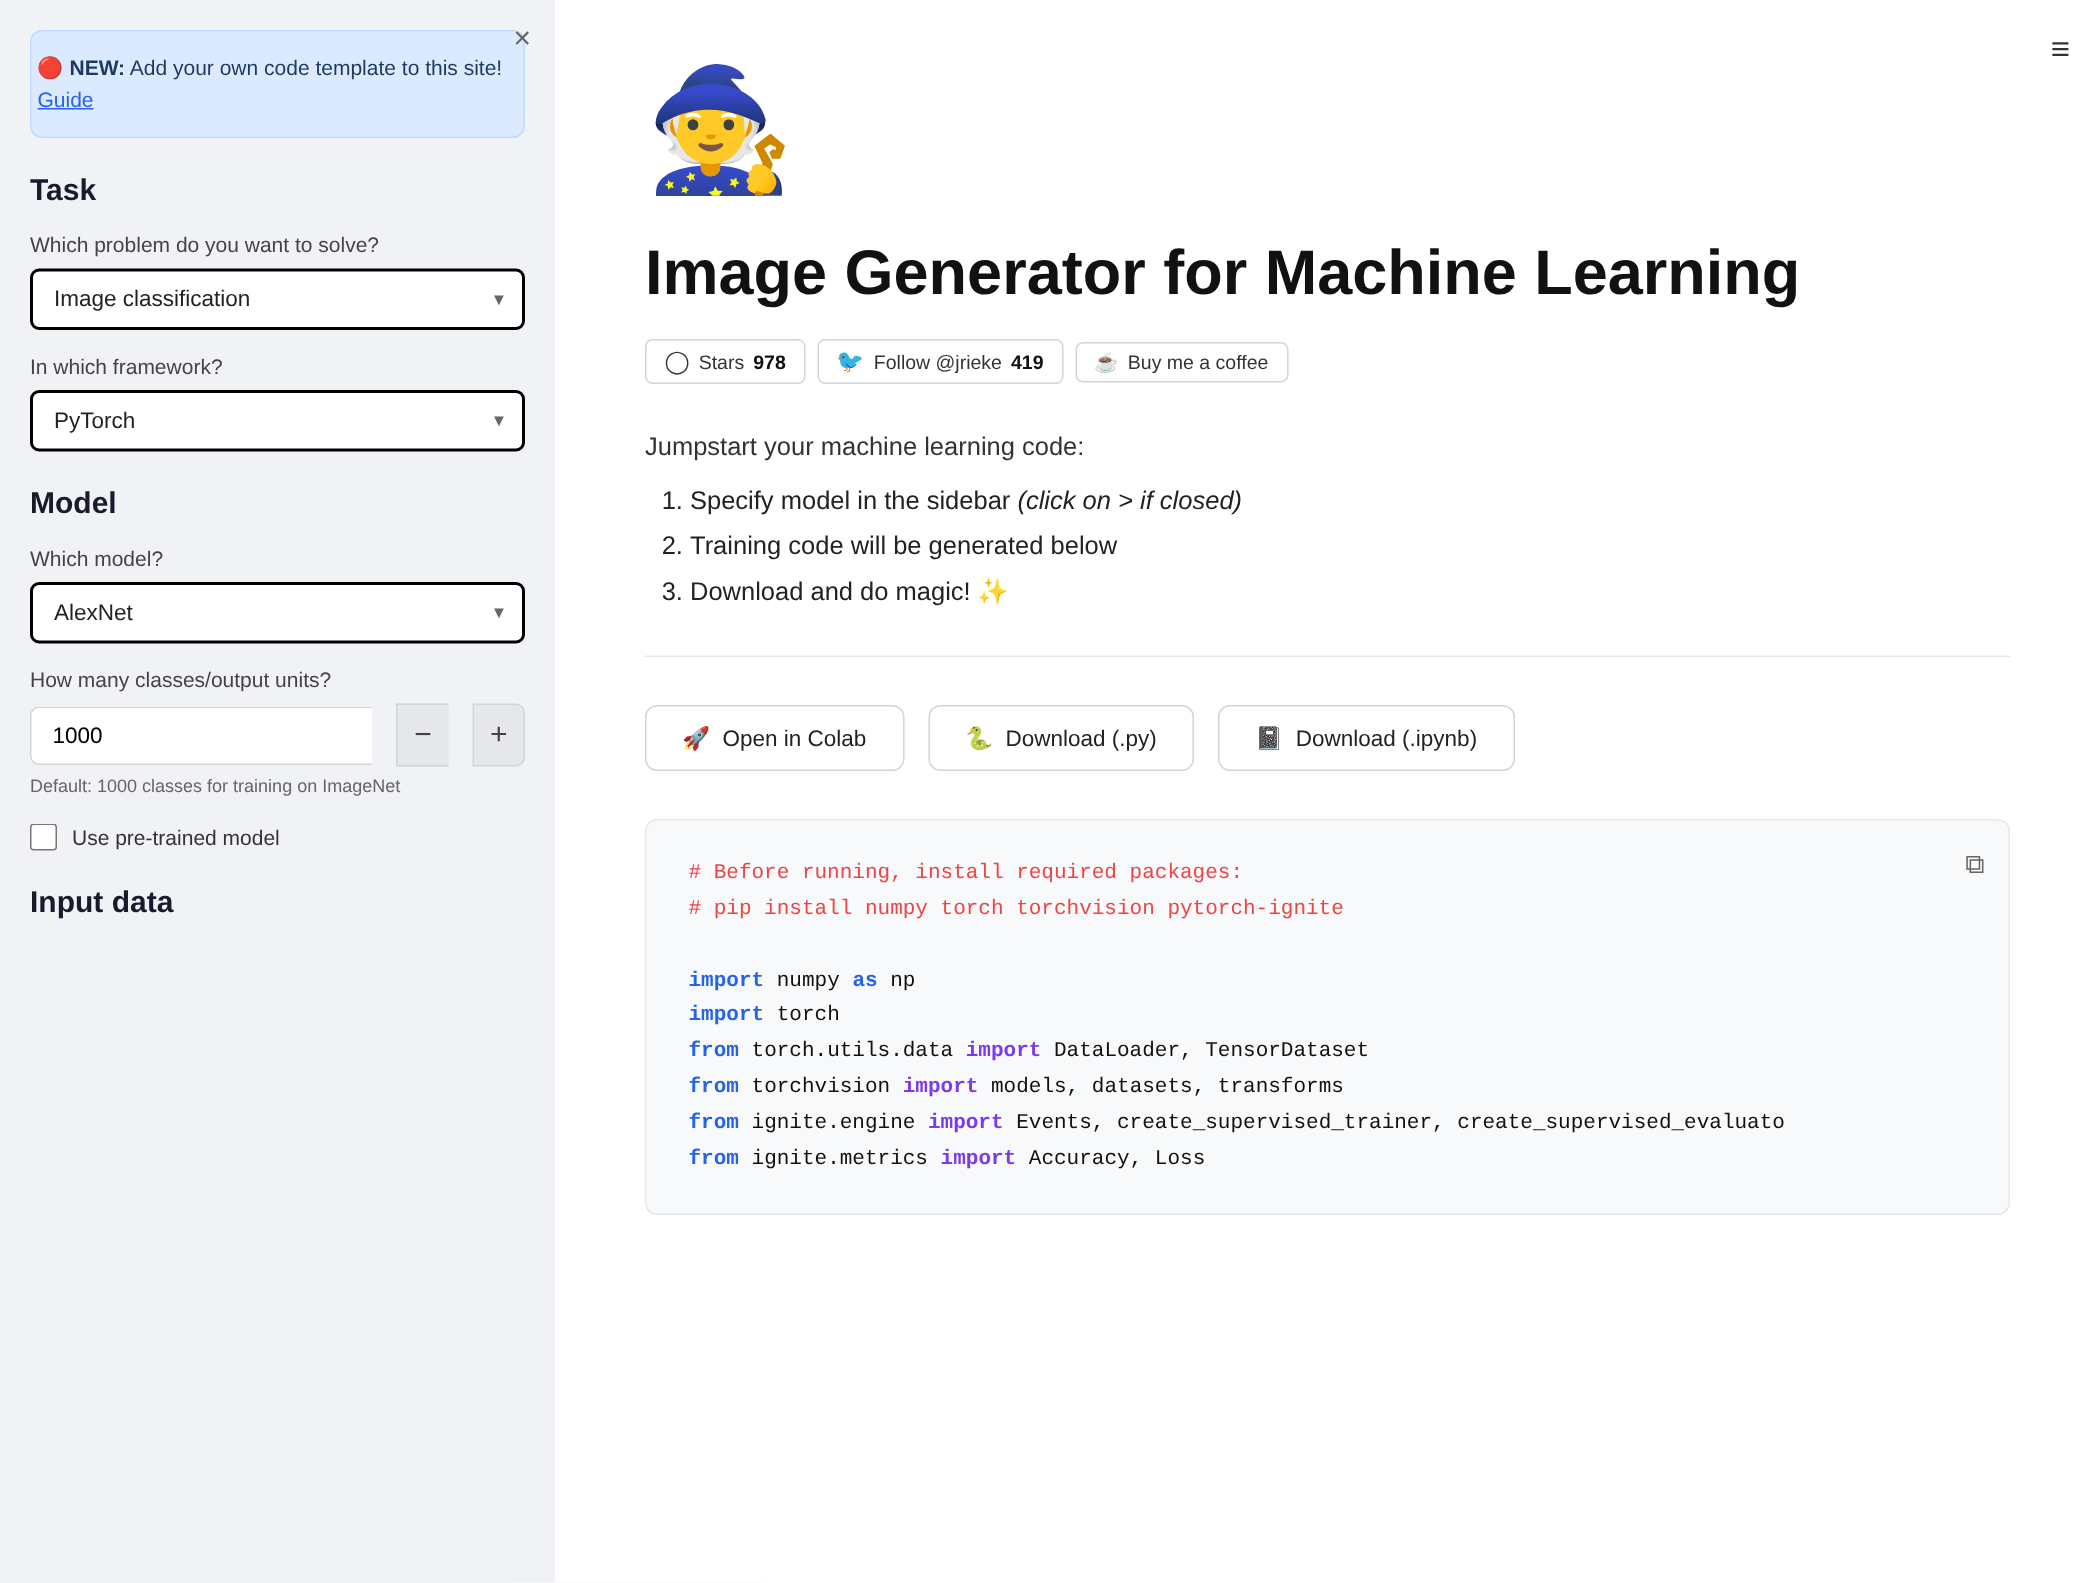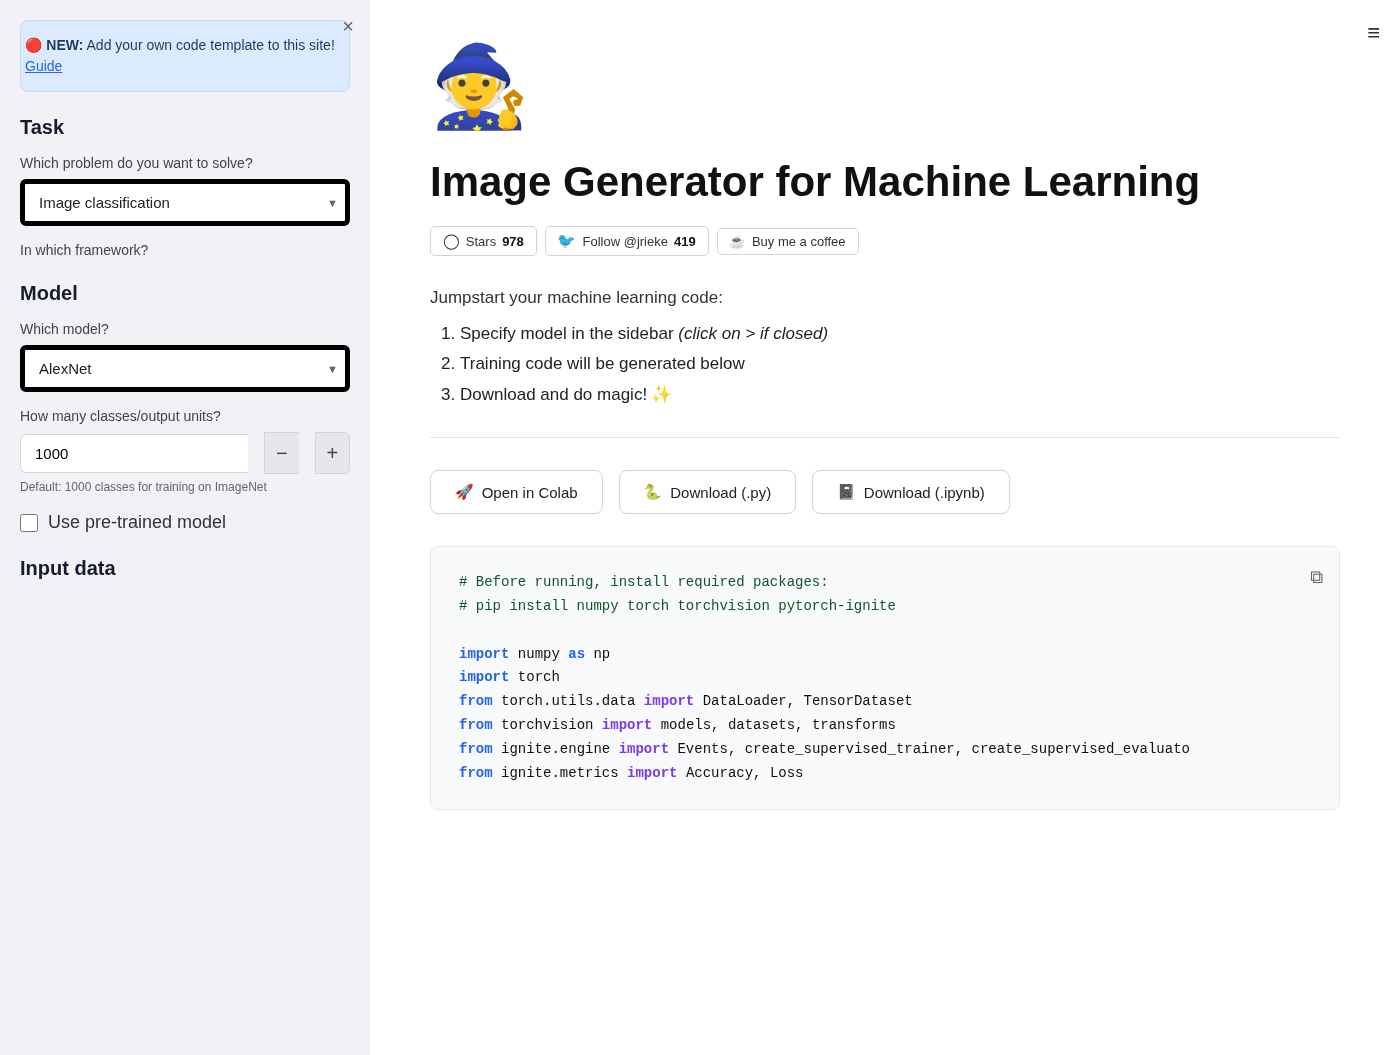--- a/index.html
+++ b/index.html
@@ -51,21 +51,21 @@
       margin-bottom: 8px;
       margin-top: 16px;
     }
     .select-wrapper {
       position: relative;
       width: 100%;
     }
     .select-wrapper select {
       width: 100%;
       padding: 10px 36px 10px 14px;
-      border: 5px solid #000000;
+      border: 2px solid #000000;
       border-radius: 6px;
       background: white;
       font-size: 15px;
       color: #222;
       appearance: none;
       cursor: pointer;
       outline: none;
     }
     .select-wrapper::after {
       content: '▼';
@@ -117,21 +117,21 @@
       align-items: center;
       gap: 10px;
       margin-top: 18px;
     }
     .checkbox-row input[type=checkbox] {
       width: 18px;
       height: 18px;
       cursor: pointer;
     }
     .checkbox-row label {
-      font-size: 18px;
+      font-size: 14px;
       color: #333;
       cursor: pointer;
     }
 
     
     #main {
       flex: 1;
       background: white;
       overflow-y: auto;
       padding: 40px 60px 60px 60px;
@@ -243,21 +243,21 @@
       line-height: 1.7;
     }
     .copy-icon {
       position: absolute;
       top: 16px;
       right: 16px;
       cursor: pointer;
       color: #666;
       font-size: 18px;
     }
-    .code-comment { color: #14532d; text-align: right; }
+    .code-comment { color: #ef4444; text-align: right; }
     .code-keyword { color: #2563eb; font-weight: 600; }
     .code-module { color: #111; }
     .code-import-word { color: #7c3aed; font-weight: 600; }
     .code-from { color: #2563eb; font-weight: 600; }
     .code-as { color: #2563eb; font-weight: 600; }
   </style>
 </head>
 <body>
 
 <div id="sidebar">
@@ -278,20 +278,27 @@
     <div class="select-wrapper">
       <select>
         <option>Image classification</option>
         <option>Object detection</option>
         <option>Segmentation</option>
         <option>Text classification</option>
       </select>
     </div>
 
     <div class="field-label">In which framework?</div>
+    <div class="select-wrapper">
+      <select>
+        <option>PyTorch</option>
+        <option>TensorFlow</option>
+        <option>JAX</option>
+      </select>
+    </div>
   </div>
 
   <div class="section-separator">
     <div class="section-title">Model</div>
     <div class="field-label">Which model?</div>
     <div class="select-wrapper">
       <select>
         <option>AlexNet</option>
         <option>ResNet</option>
         <option>VGG</option>

